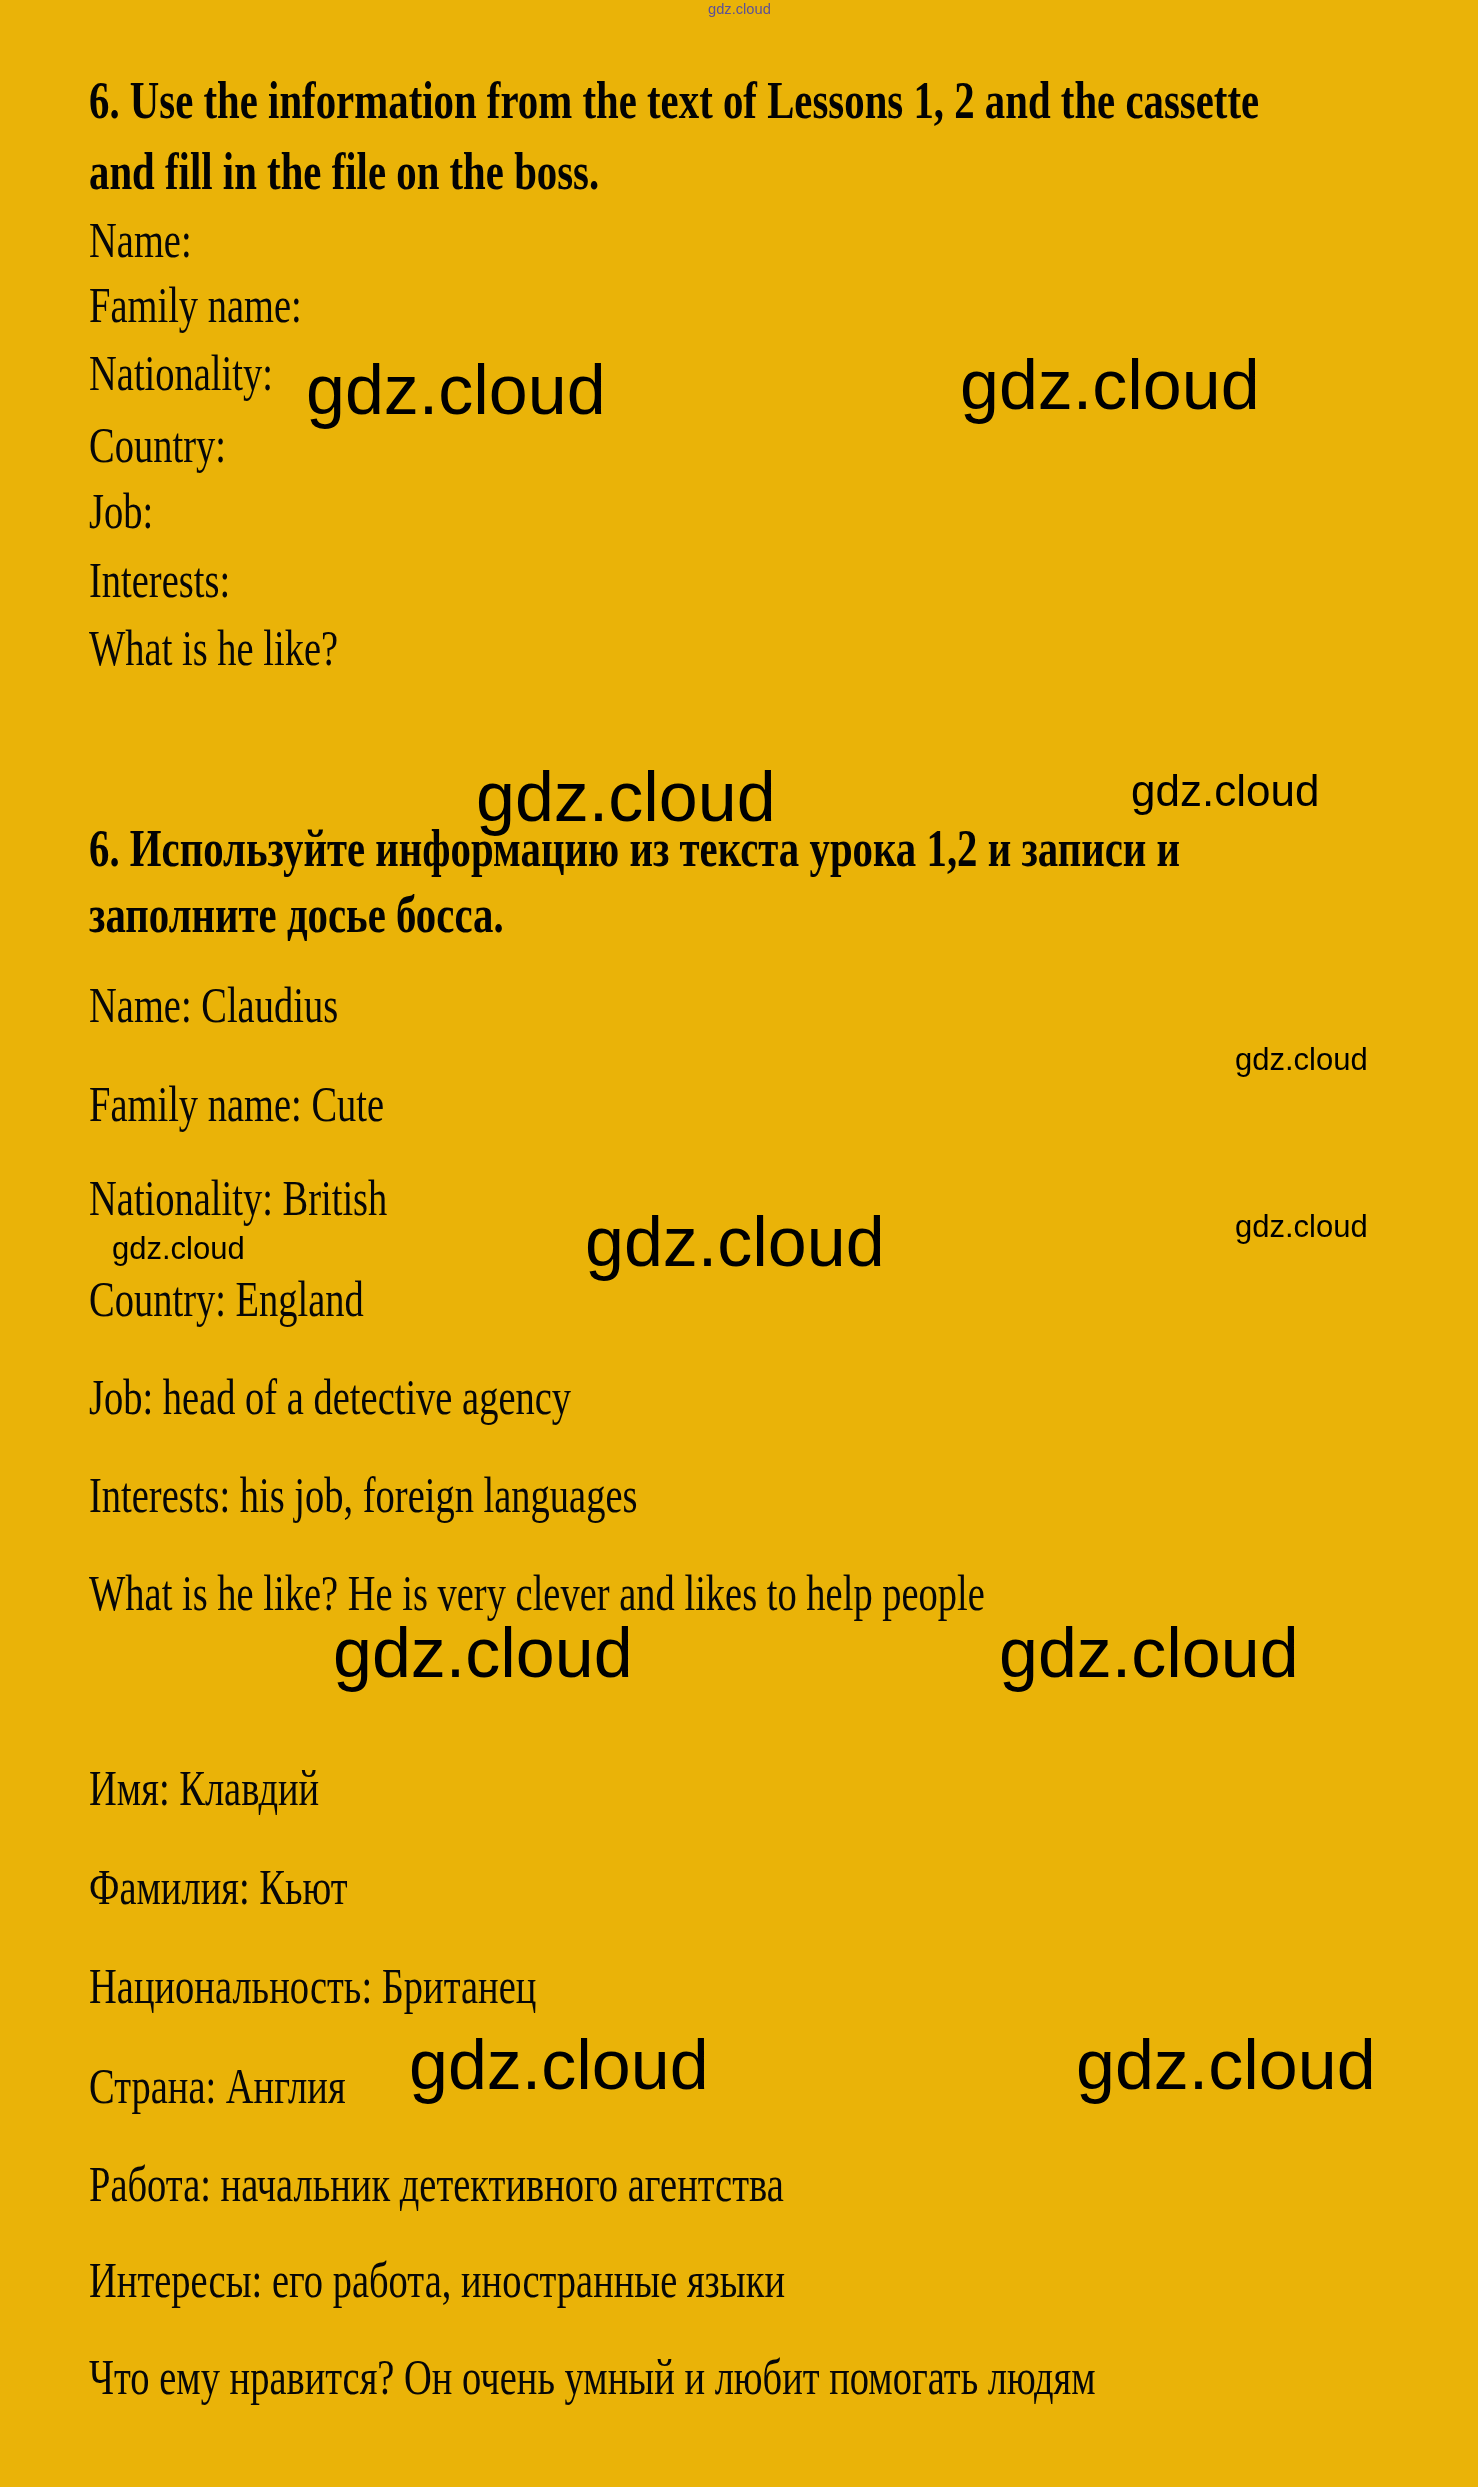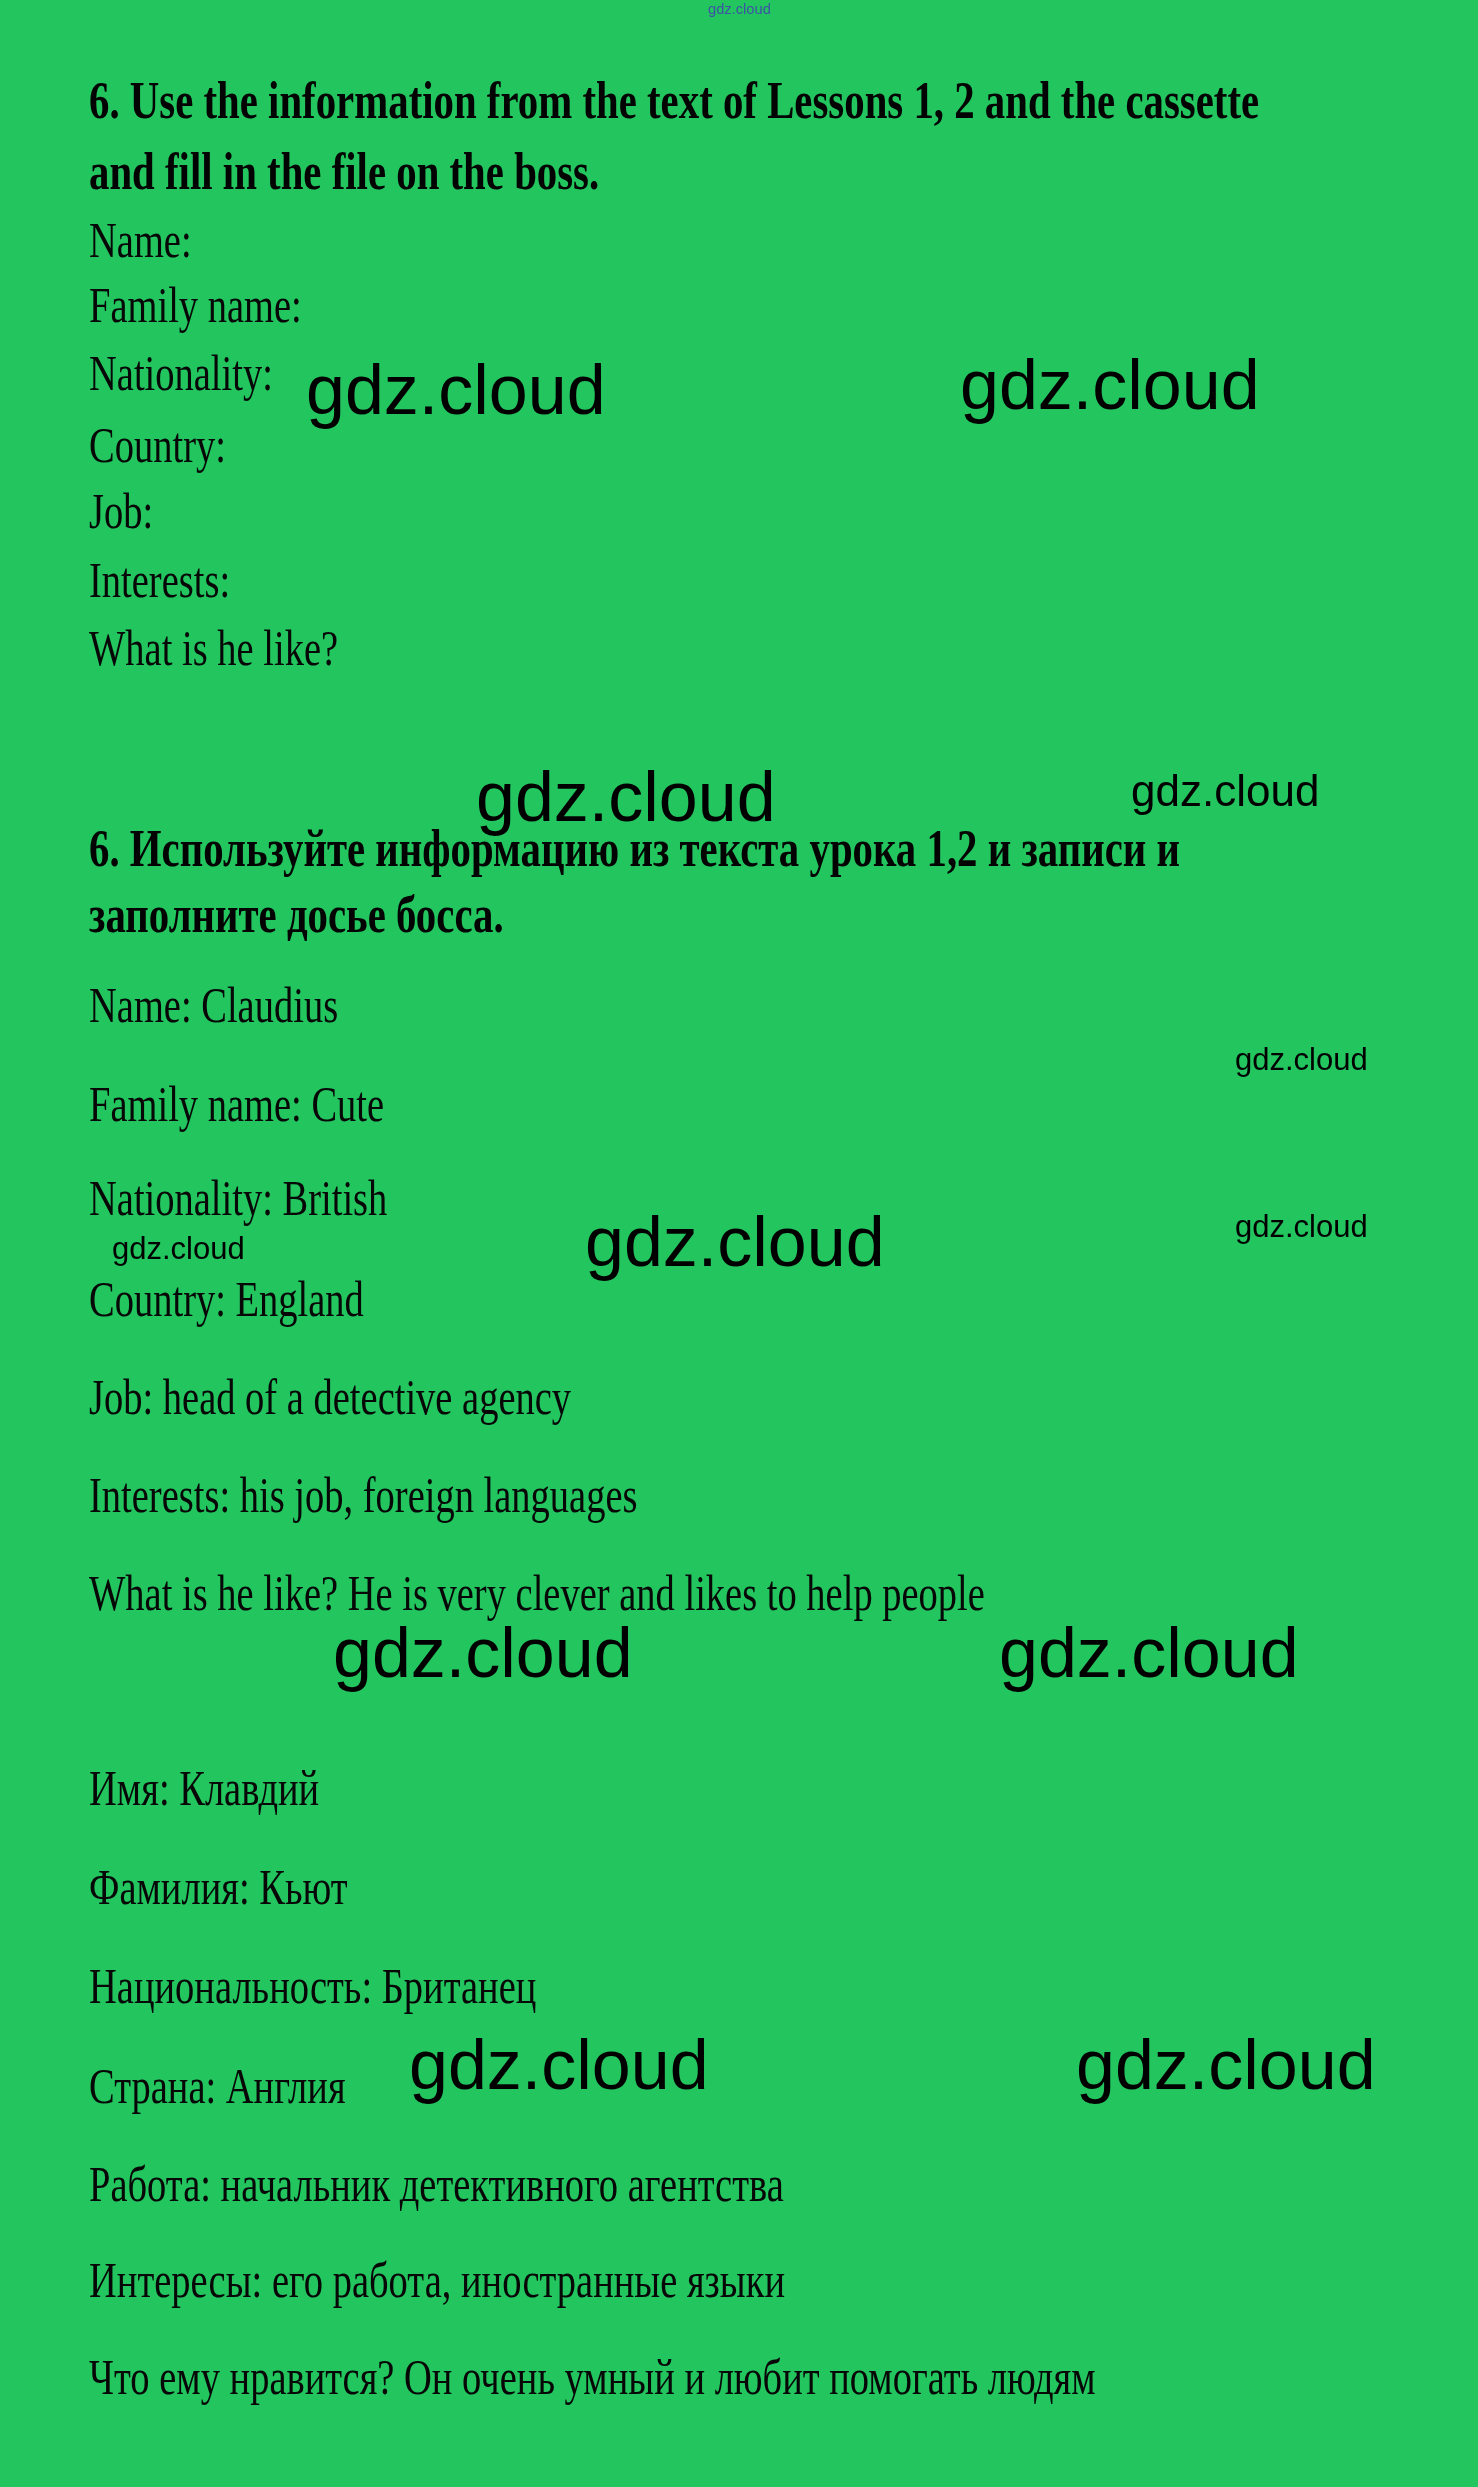--- a/index.html
+++ b/index.html
@@ -1,19 +1,19 @@
 <!DOCTYPE html>
 <html style="font-size:12.4px"><head>
 <meta charset="utf-8">
 <style>
   html,body{margin:0;padding:0;background:#ffffff;}
   #page{
     position:relative;
     width:1478px;height:2487px;
-    background:#22c55e;
+    background:#eab308;
     overflow:hidden;
     font-family:"Liberation Serif", serif;
     color:#050505;
     text-align:right;
   }
   .t{
     position:absolute;left:89px;
     font-size:50px;line-height:1;white-space:nowrap;
     transform:scaleX(0.77);transform-origin:left top;
     color:#070707;

